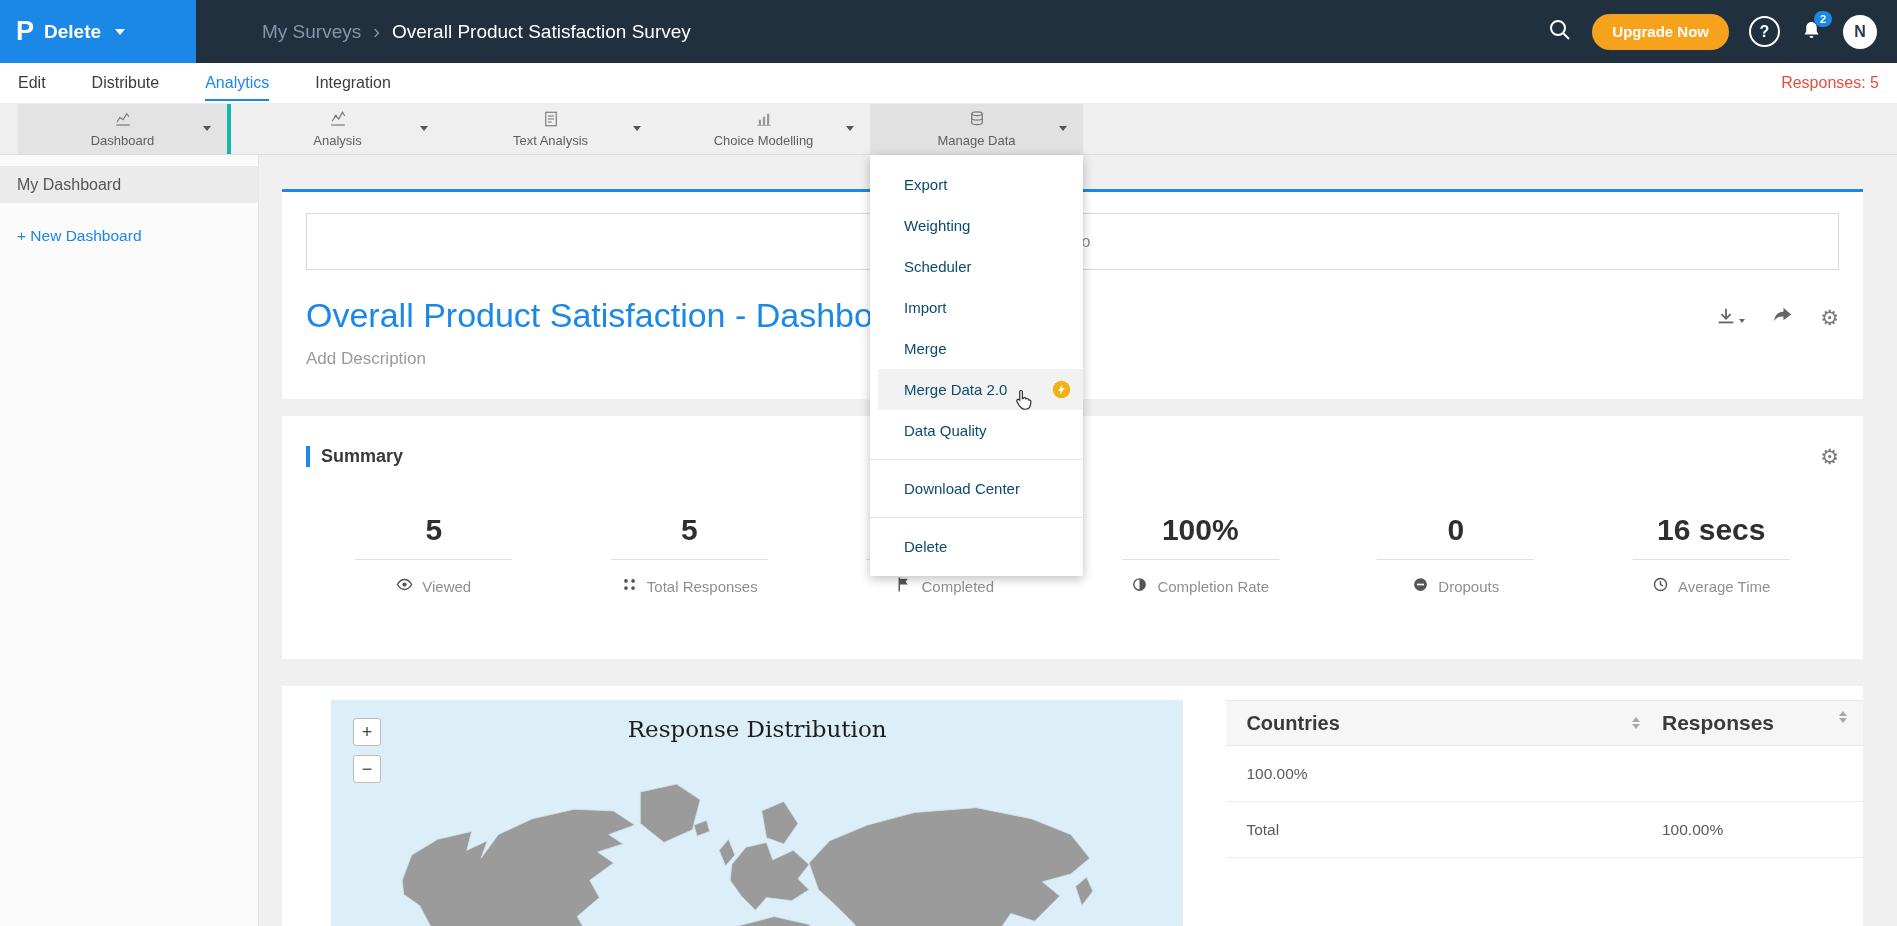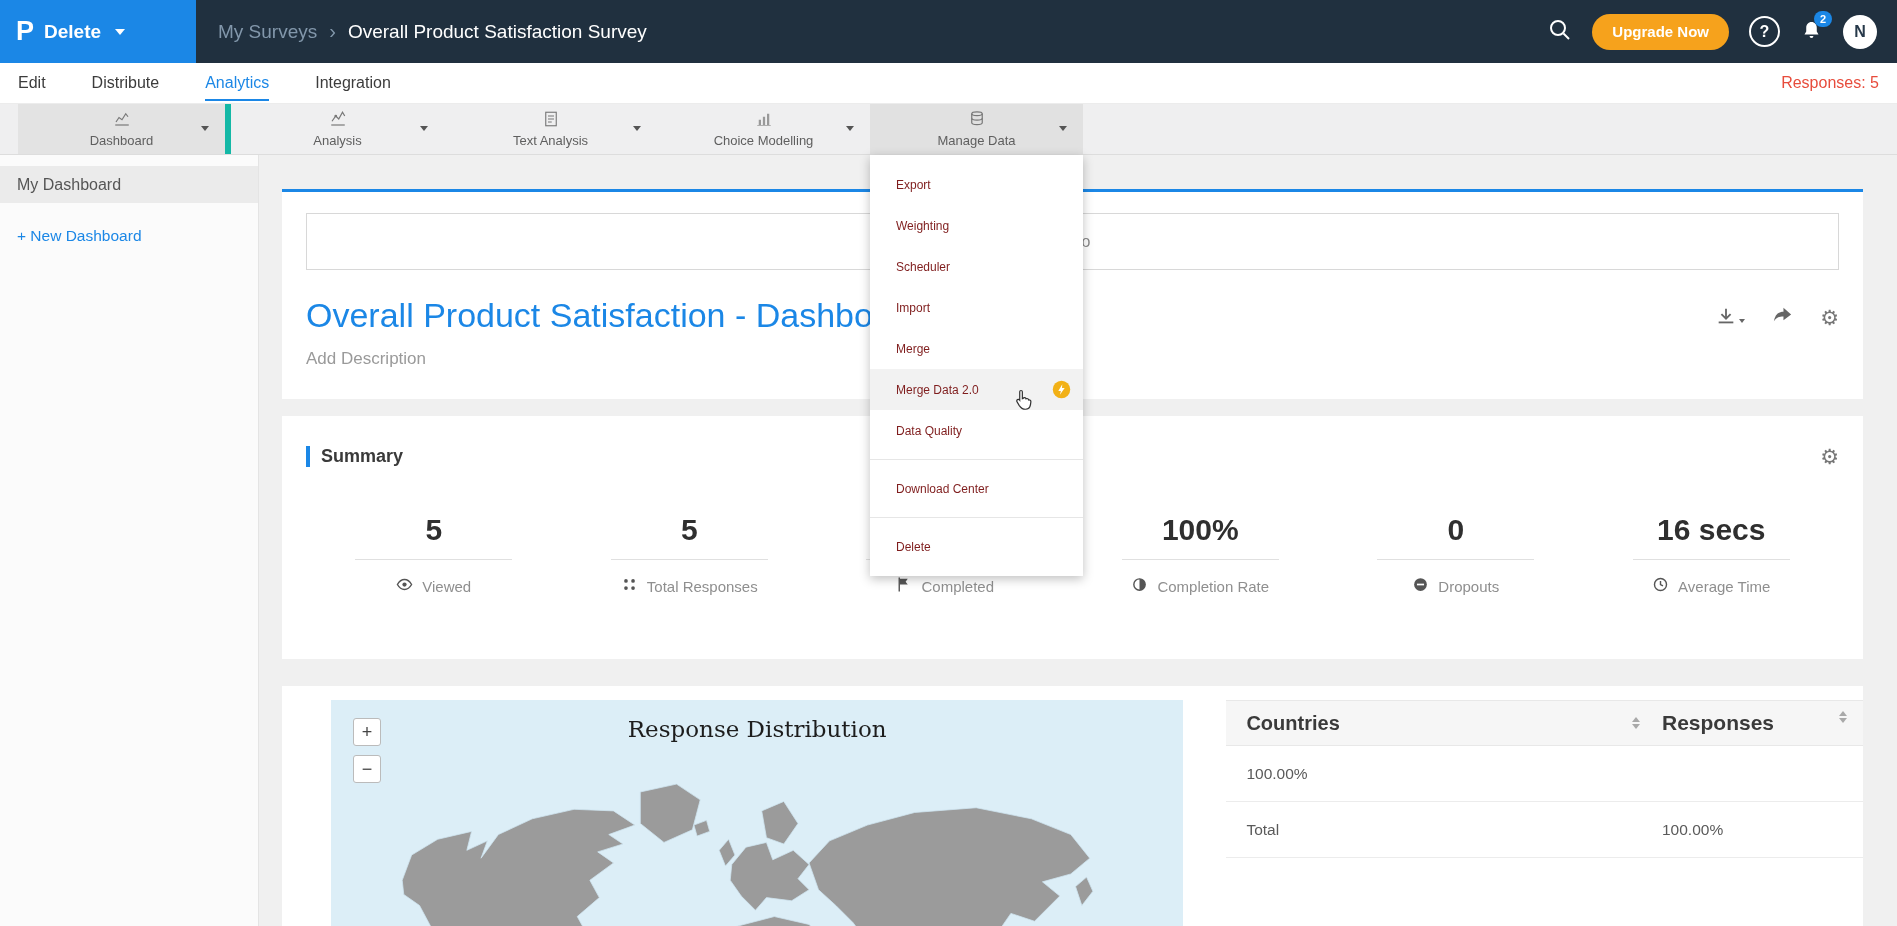--- a/index.html
+++ b/index.html
@@ -8,21 +8,21 @@
   .page { position:relative; width:1897px; height:926px; overflow:hidden; background:#f0f0f0; }
 
   
   .topbar { height:63px; background:#20303f; display:flex; align-items:center; }
   .brand { width:196px; height:100%; background:#1b87e6; display:flex; align-items:center; gap:10px; padding:0 16px; cursor:pointer; }
   .logo-p { color:#fff; font-weight:bold; font-size:27px; line-height:1; }
   .brand-label { color:#fff; font-size:19px; font-weight:700; }
   .caret { display:inline-block; width:0; height:0; border-left:5px solid transparent; border-right:5px solid transparent; border-top:6px solid currentColor; }
   .brand .caret { color:#fff; margin-left:4px; }
   .breadcrumb { margin-left:22px; display:flex; align-items:center; gap:12px; font-size:19px; }
-  .crumb-parent { color:#8297ab; cursor:pointer; text-decoration:none; }
+  .crumb-parent { color:#8297ab; cursor:pointer; text-decoration:none;margin-left:44px; }
   .crumb-sep { color:#8297ab; font-size:20px; }
   .crumb-current { color:#fff; }
   .top-actions { margin-left:auto; display:flex; align-items:center; gap:20px; padding-right:20px; }
   .icon-btn { background:none; border:none; cursor:pointer; display:flex; align-items:center; justify-content:center; }
   .upgrade-btn { height:36px; padding:0 20px; border:none; border-radius:18px; background:#f6a21c; color:#fff; font-size:15px; font-weight:700; cursor:pointer; font-family:inherit; }
   .help-btn { width:31px; height:31px; border:2px solid #fff; border-radius:50%; background:none; color:#fff; font-size:16px; font-weight:700; cursor:pointer; display:flex; align-items:center; justify-content:center; font-family:inherit; }
   .bell-wrap { position:relative; }
   .badge { position:absolute; top:-8px; right:-9px; background:#1b87e6; color:#fff; font-size:11px; font-weight:700; padding:2px 6px; border-radius:9px; }
   .avatar { width:34px; height:34px; border-radius:50%; background:#fff; color:#27394a; font-size:16px; font-weight:700; display:flex; align-items:center; justify-content:center; cursor:pointer; }
 
@@ -31,21 +31,21 @@
   .tabs { display:flex; gap:46px; }
   .tab { font-size:16px; color:#3c3c3c; cursor:pointer; padding:9px 0 7px; border-bottom:2px solid transparent; }
   .tab.active { color:#1b87e6; border-bottom-color:#1b87e6; }
   .responses { margin-left:auto; color:#e74c3c; font-size:16px; }
 
   
   .toolbar { height:51px; background:#efeff0; display:flex; padding-left:18px; border-bottom:1px solid #ddd; }
   .tool { width:213px; position:relative; display:flex; flex-direction:column; align-items:center; justify-content:center; gap:2px; color:#5f5f5f; font-size:13px; cursor:pointer; }
   .tool svg { height:18px; width:22px; }
   .tool .caret { position:absolute; right:16px; top:22px; color:#555; border-top-width:5px; border-left-width:4px; border-right-width:4px; }
-  .tool.active { background:#e3e3e3; border-right:6px solid #14b8a6; }
+  .tool.active { background:#e3e3e3; border-right:4px solid #14b8a6; }
   .tool.open { background:#e1e1e1; }
 
   
   .bodyrow { display:flex; height:771px; }
   .sidebar { width:259px; background:#fbfbfb; border-right:1px solid #e4e4e4; }
   .sidebar-item { margin-top:11px; height:37px; display:flex; align-items:center; padding-left:17px; font-size:16px; color:#555; cursor:pointer; }
   .sidebar-item.active { background:#ebebeb; }
   .new-dash { margin-top:24px; padding-left:17px; color:#1b87e6; font-size:15.5px; cursor:pointer; }
   .main { flex:1; padding:34px 34px 0 23px; overflow:hidden; }
 
@@ -87,21 +87,21 @@
   .th2 { width:185px; display:flex; justify-content:space-between; font-size:21px; font-weight:700; color:#3a3a3a; }
   .sort { display:inline-flex; flex-direction:column; gap:2px; cursor:pointer; }
   .tri-up { width:0; height:0; border-left:4px solid transparent; border-right:4px solid transparent; border-bottom:5px solid #a9a9a9; }
   .tri-down { width:0; height:0; border-left:4px solid transparent; border-right:4px solid transparent; border-top:5px solid #a9a9a9; }
   .t-row { display:flex; align-items:center; height:56px; border-bottom:1px solid #ececec; padding:0 16px 0 20px; font-size:15.5px; color:#5a5a5a; }
   .td1 { flex:1; padding-right:22px; }
   .td2 { width:185px; }
 
   
   .menu { position:absolute; left:870px; top:155px; width:213px; background:#fff; box-shadow:0 3px 10px rgba(0,0,0,0.25); padding:9px 0; z-index:50; }
-  .menu-item { height:41px; display:flex; align-items:center; padding:0 12px 0 26px; font-size:12px; color:#7f1d1d; cursor:pointer; }
+  .menu-item { height:41px; display:flex; align-items:center; padding:0 12px 0 26px; font-size:15px; color:#0c4a6e; cursor:pointer;margin-left:8px; }
   .menu-item.highlighted { background:#f2f2f2; justify-content:space-between; }
   .menu-divider { height:1px; background:#e6e6e6; margin:8px 0; }
   .p-badge { width:19px; height:19px; flex:0 0 19px; }
 
   .cursor { position:absolute; left:1012px; top:388px; z-index:60; pointer-events:none; }
 </style>
 </head>
 <body>
 
 <div class="page">

